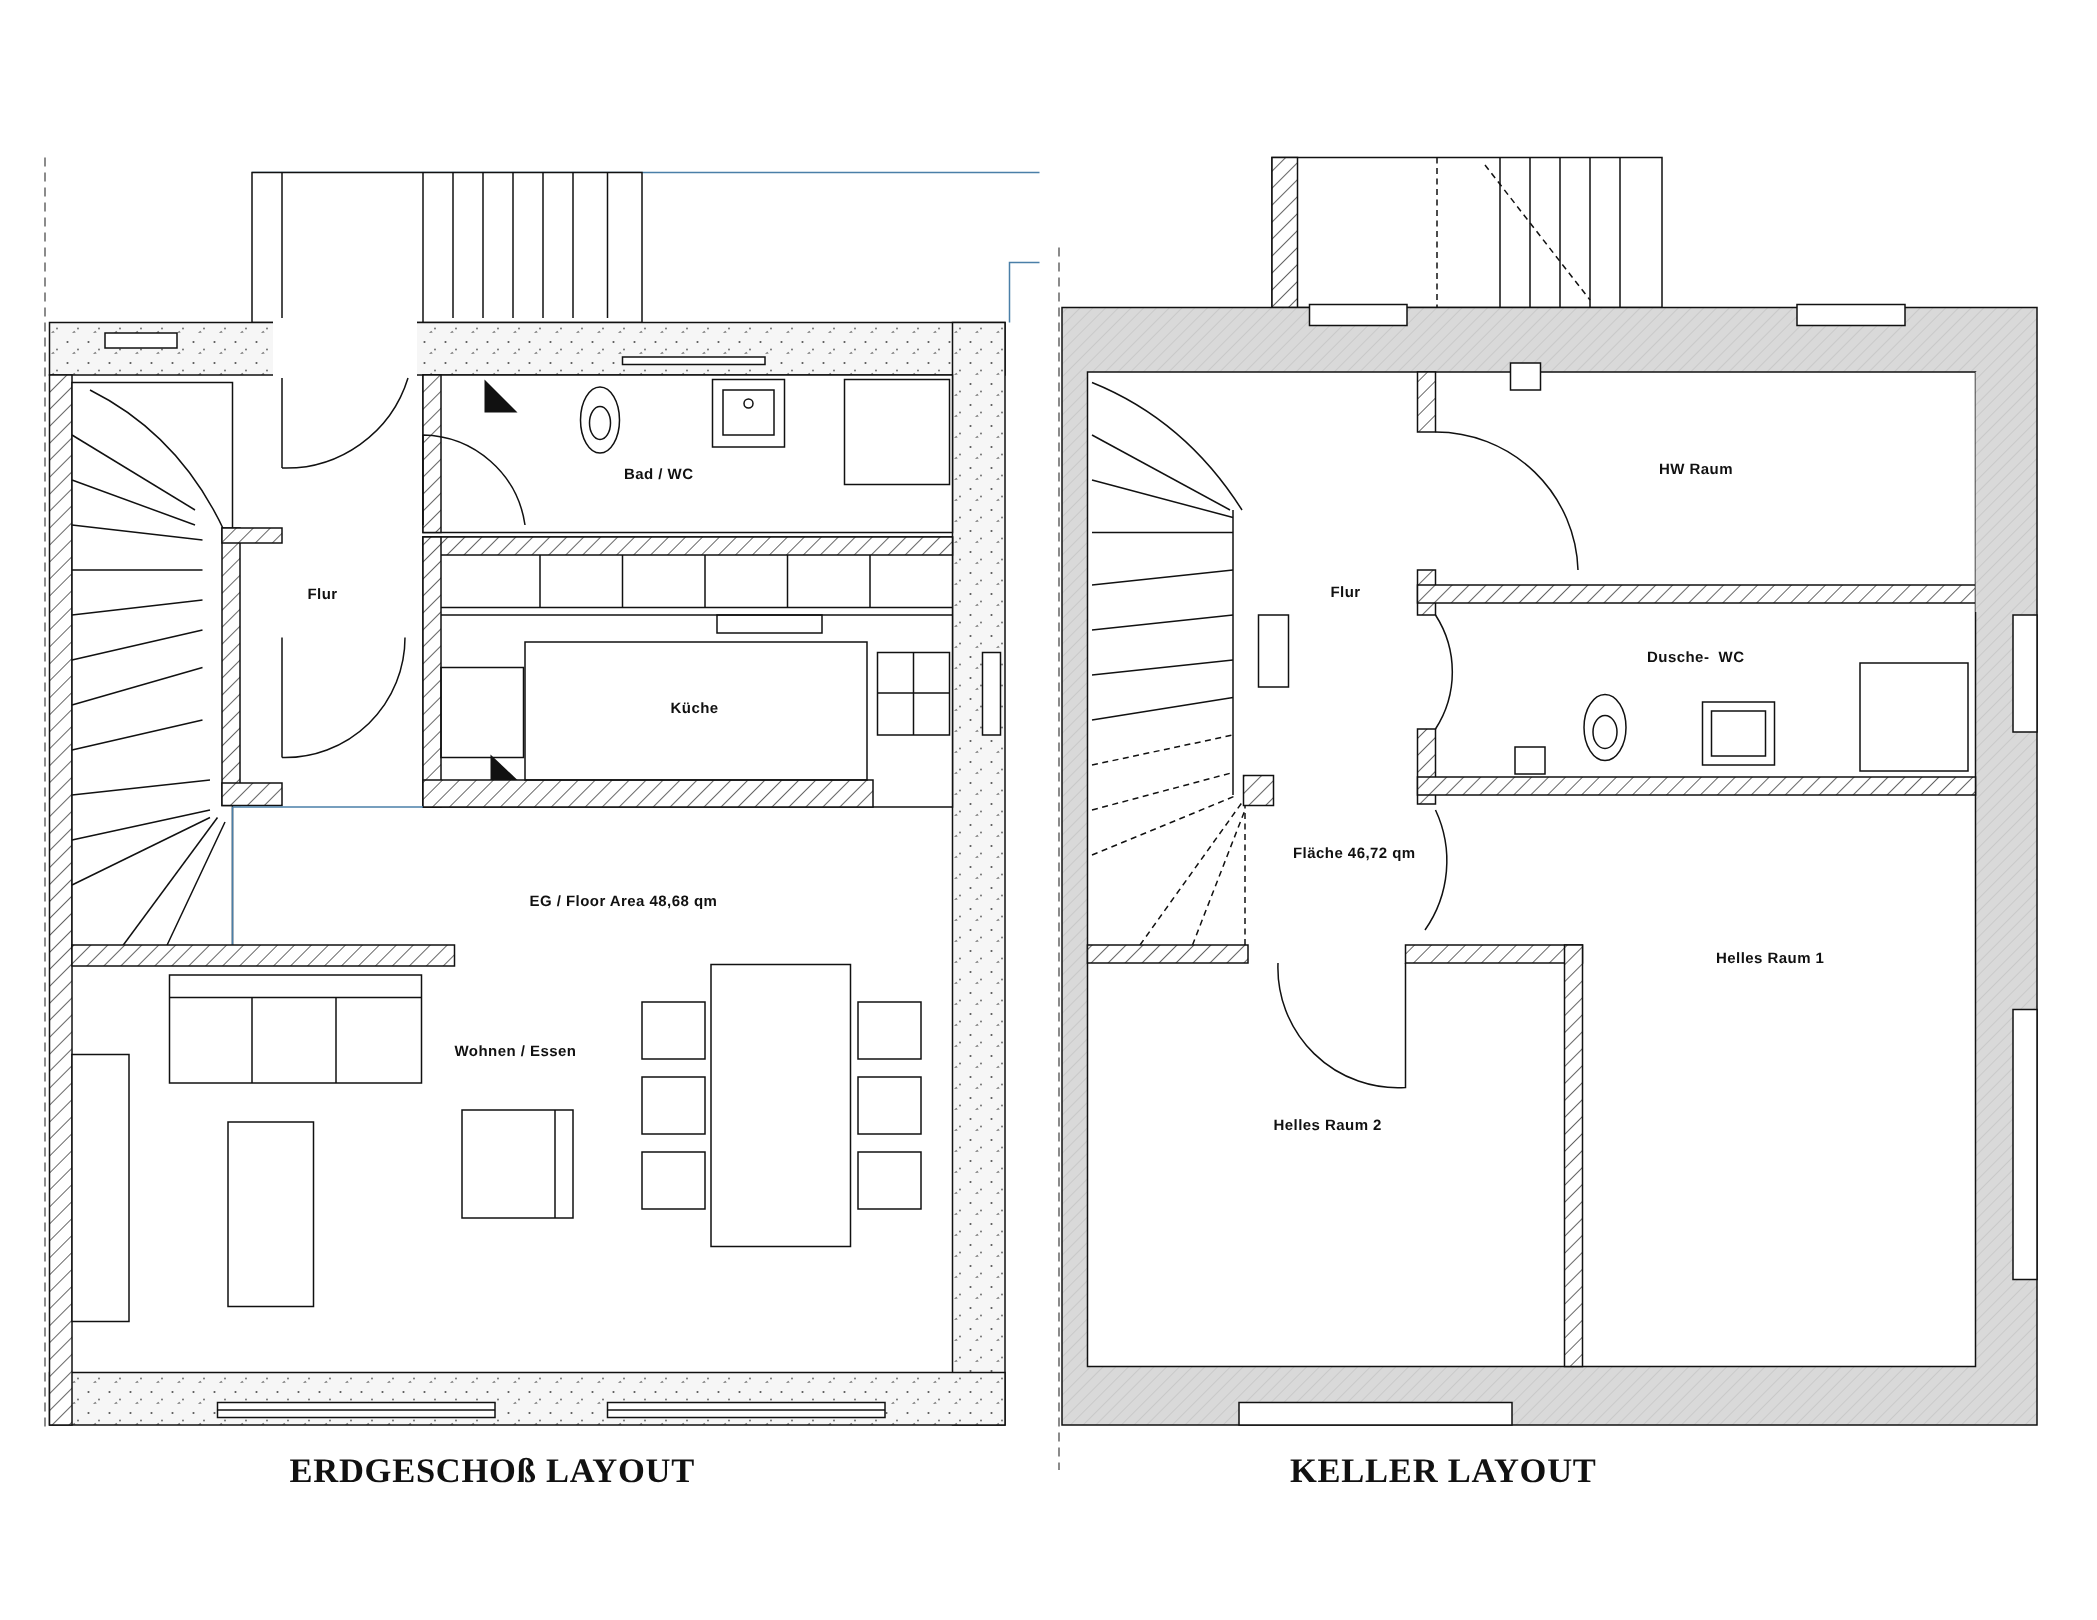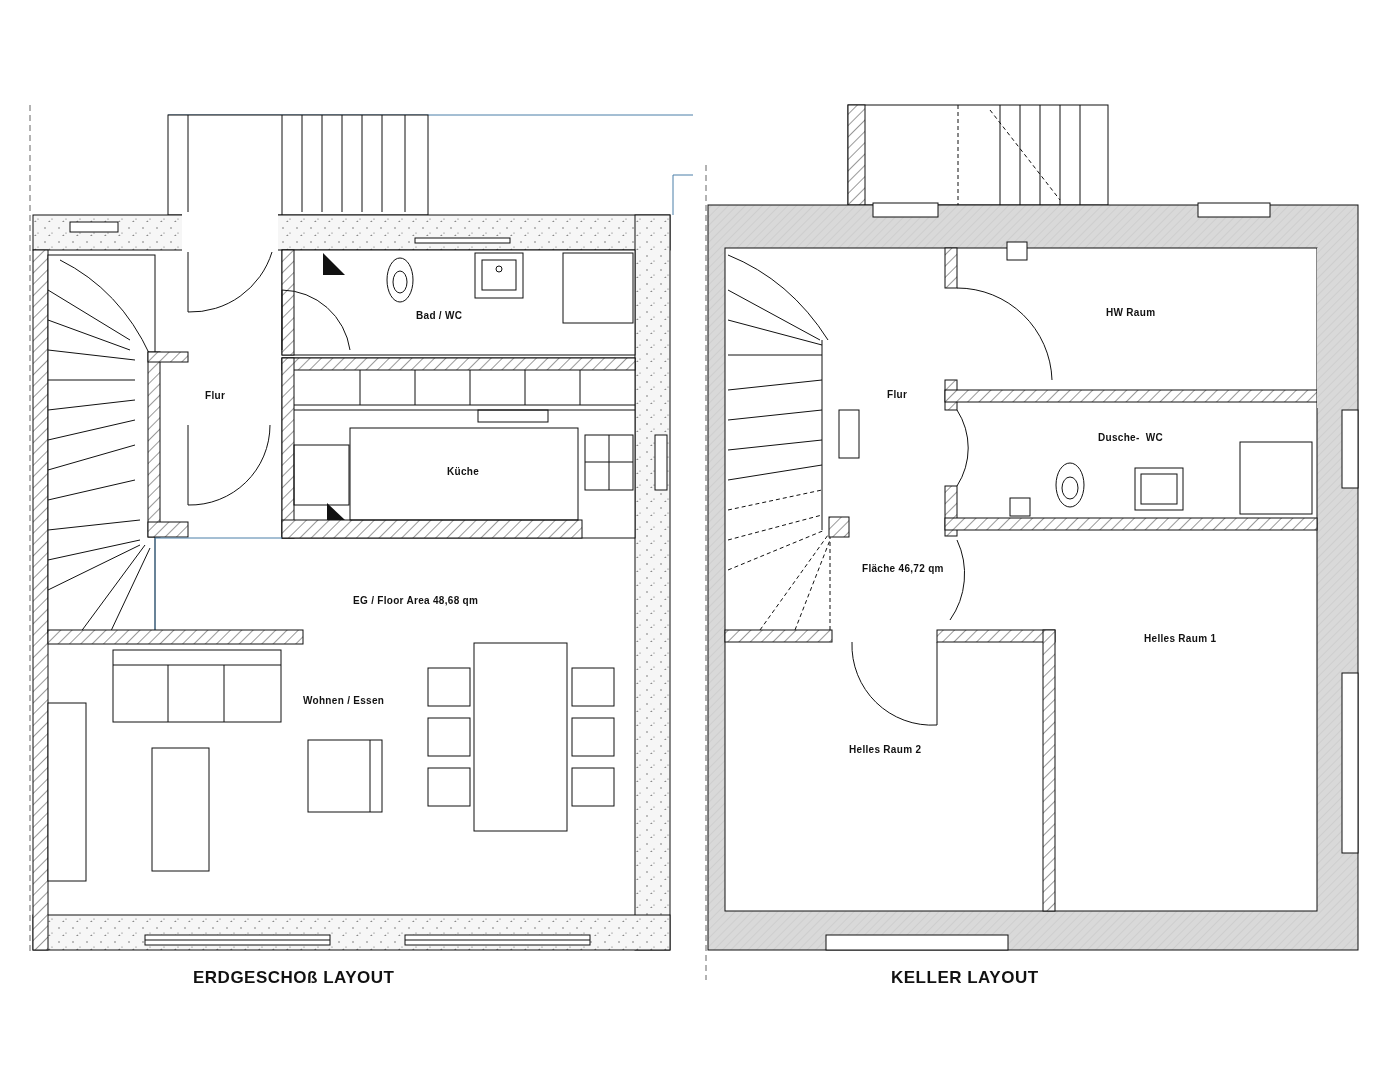--- a/index.html
+++ b/index.html
@@ -1,19 +1,19 @@
 <!DOCTYPE html>
 <html><head>
 <meta charset="utf-8">
 <style>
   html, body { margin:0; padding:0; background:#ffffff; }
   body { width:1398px; height:1080px; position:relative; overflow:hidden; font-family:"Liberation Sans", sans-serif; }
   svg.plan { position:absolute; left:0; top:0; }
   .room-label { font-family:"Liberation Sans", sans-serif; font-weight:bold; font-size:10px; fill:#111; letter-spacing:0.3px; }
-  .title { position:absolute; top:968px; font-family:Liberation Sans, sans-serif; font-weight:bold; font-size:17px; color:#111; letter-spacing:0.5px; }
+  .title { position:absolute; top:968px; font-family:Liberation Serif, serif; font-weight:bold; font-size:23px; color:#111; letter-spacing:0.5px; }
 </style>
 </head>
 <body>
 
 <svg class="plan" width="1398" height="1080" viewBox="0 0 1398 1080">
   <defs>
     <pattern id="hatch" patternUnits="userSpaceOnUse" width="8" height="8" patternTransform="rotate(45)">
       <rect width="8" height="8" fill="#fff"></rect>
       <line x1="0" y1="0" x2="0" y2="8" stroke="#333" stroke-width="1"></line>
     </pattern>
@@ -218,13 +218,13 @@
     <text class="room-label" x="1106" y="316">HW Raum</text>
     <text class="room-label" x="887" y="398">Flur</text>
     <text class="room-label" x="1098" y="441" xml:space="preserve">Dusche-  WC</text>
     <text class="room-label" x="862" y="572">Fläche 46,72 qm</text>
     <text class="room-label" x="1144" y="642">Helles Raum 1</text>
     <text class="room-label" x="849" y="753">Helles Raum 2</text>
   </g>
 </svg>
 
 <div class="title" style="left:193px;">ERDGESCHOß LAYOUT</div>
-<div class="title" style="left:891px;">KELLER LAYOUT</div>
+<div class="title" style="left:860px;">KELLER LAYOUT</div>
 
 </body></html>

